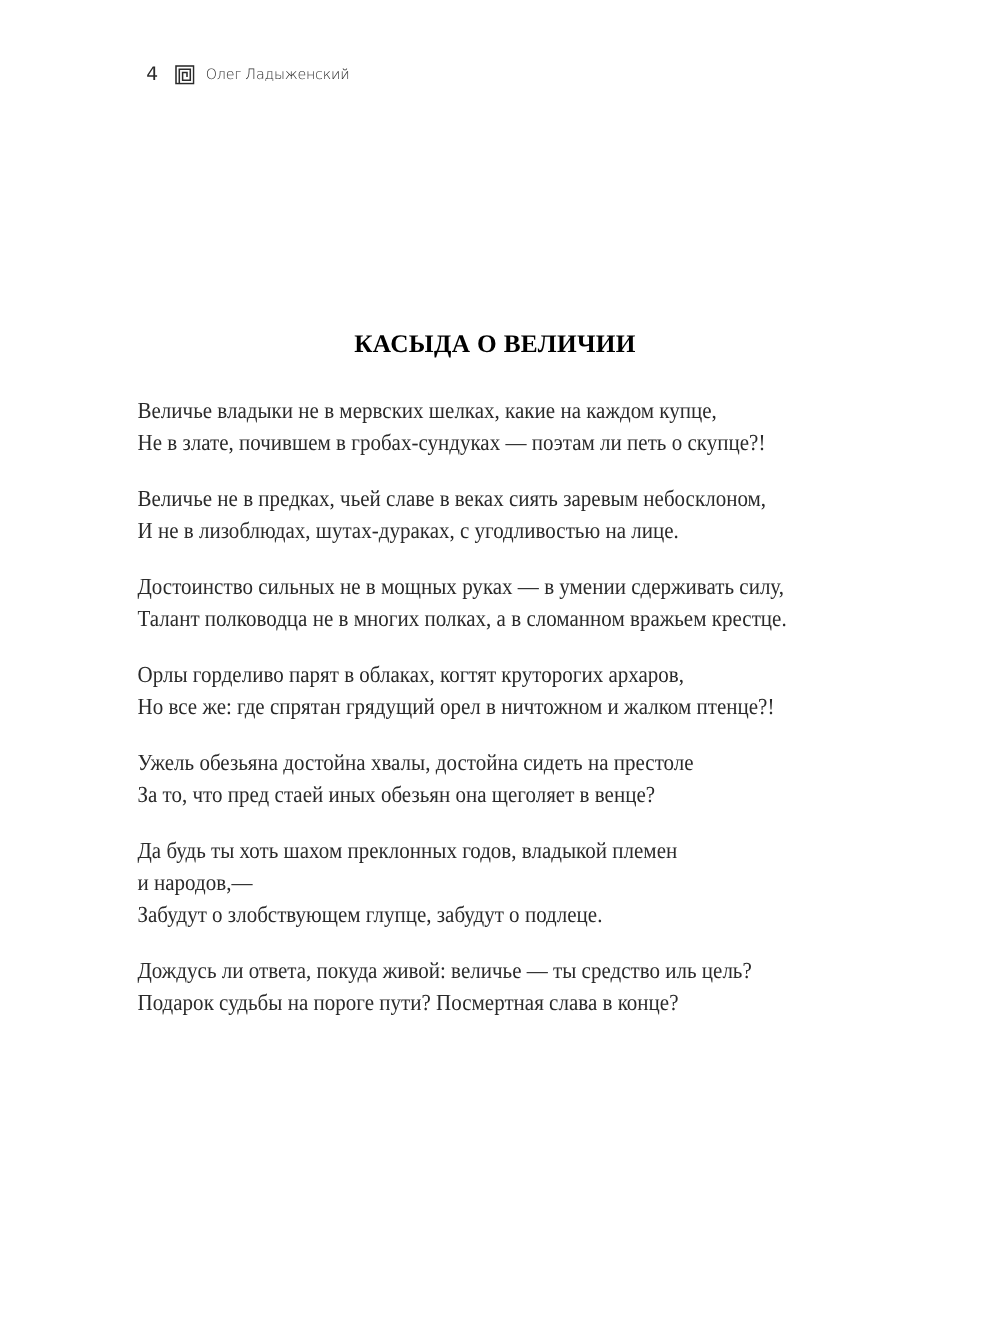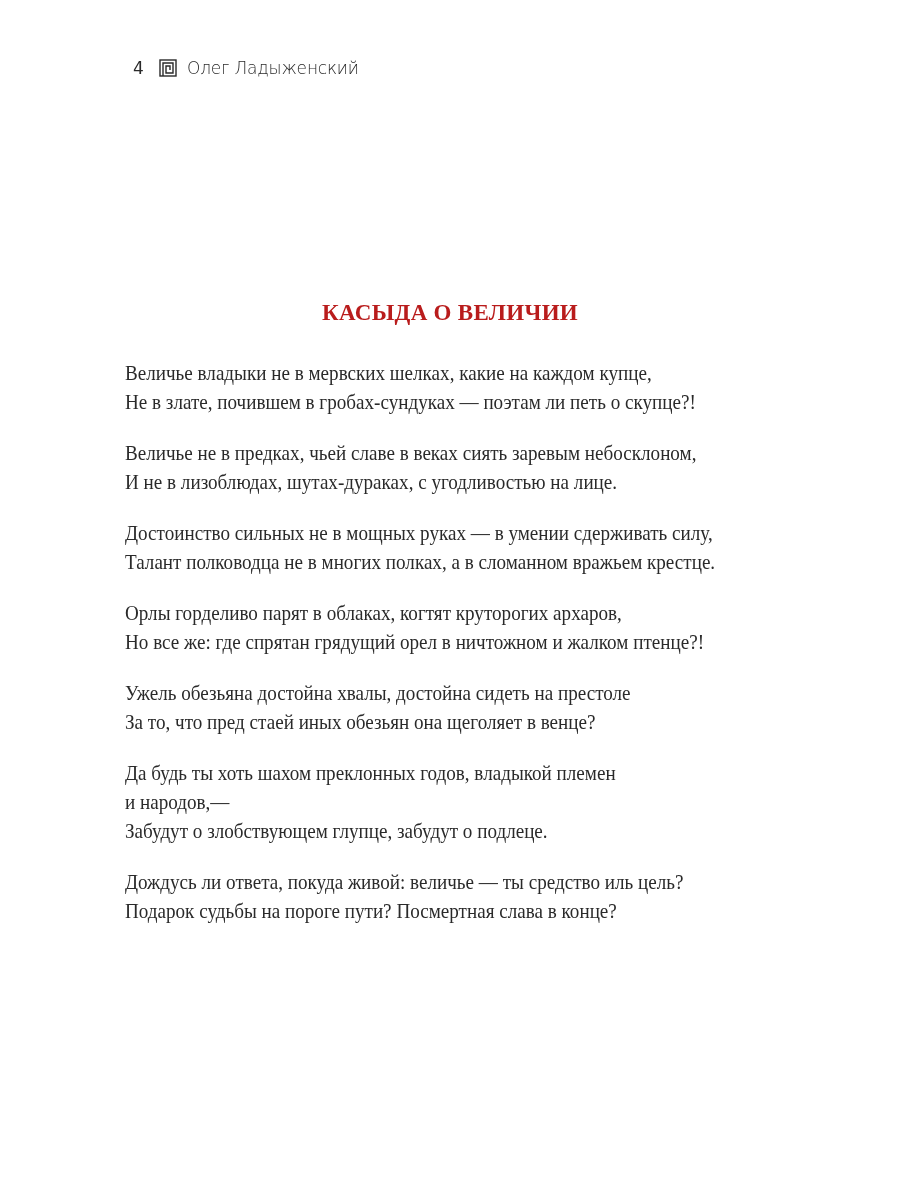--- a/index.html
+++ b/index.html
@@ -1,22 +1,22 @@
 <!DOCTYPE html>
 <html><head>
 <meta charset="utf-8">
 <style>
   html, body { margin: 0; padding: 0; background: #ffffff; }
   body { width: 900px; height: 1200px; position: relative; overflow: hidden; }
   .page { position: absolute; left: 0; top: 0; width: 900px; height: 1200px; background: #ffffff; }
   .running-head { position: absolute; left: 133px; top: 56px; height: 24px; display: flex; align-items: center; color: #2a2a2a; font-family: "DejaVu Sans", sans-serif; font-size: 17px; }
   .page-number { width: 26px; font-size: 17px; }
   .ornament { width: 18px; height: 18px; margin-right: 10px; display: inline-block; }
-  .author { font-size: 17px; letter-spacing: -0.2px; font-weight: 300; }
-  .title { position: absolute; left: 0; width: 900px; top: 300px; text-align: center; font-family: "Liberation Serif", "DejaVu Serif", serif; font-weight: bold; font-size: 23px; color: #b91c1c; letter-spacing: 0.3px; }
+  .author { font-size: 13px; letter-spacing: -0.2px; font-weight: 300; }
+  .title { position: absolute; left: 0; width: 900px; top: 300px; text-align: center; font-family: "Liberation Serif", "DejaVu Serif", serif; font-weight: bold; font-size: 23px; color: #000000; letter-spacing: 0.3px; }
   .poem { position: absolute; left: 125px; top: 359px; width: 700px; font-family: "Liberation Serif", "DejaVu Serif", serif; font-size: 21px; color: #2a2a2a; line-height: 29px; transform: scaleX(0.91); transform-origin: left top; }
   .stanza { margin: 0 0 22px 0; }
   .line { white-space: nowrap; display: block; }
 </style>
 </head>
 <body>
 
 <div class="page">
   <div class="running-head">
     <span class="page-number">4</span>

